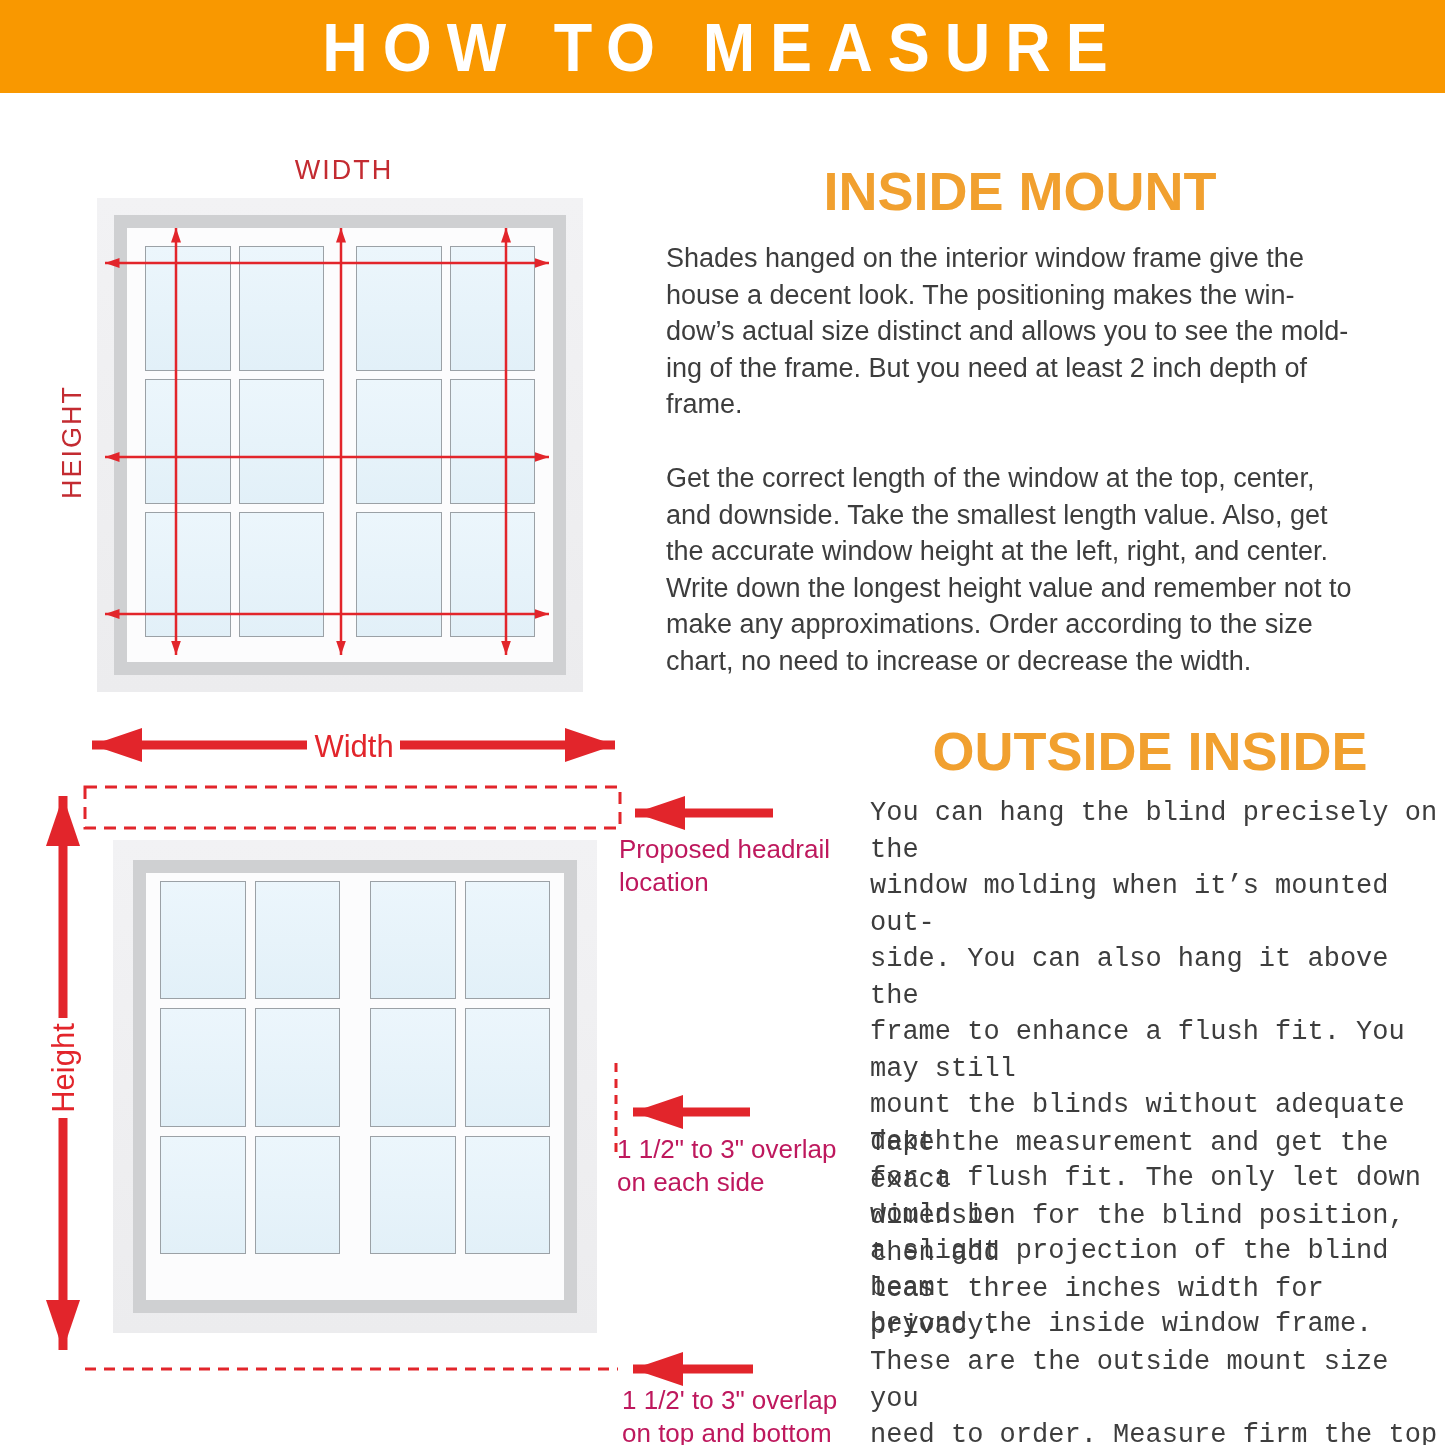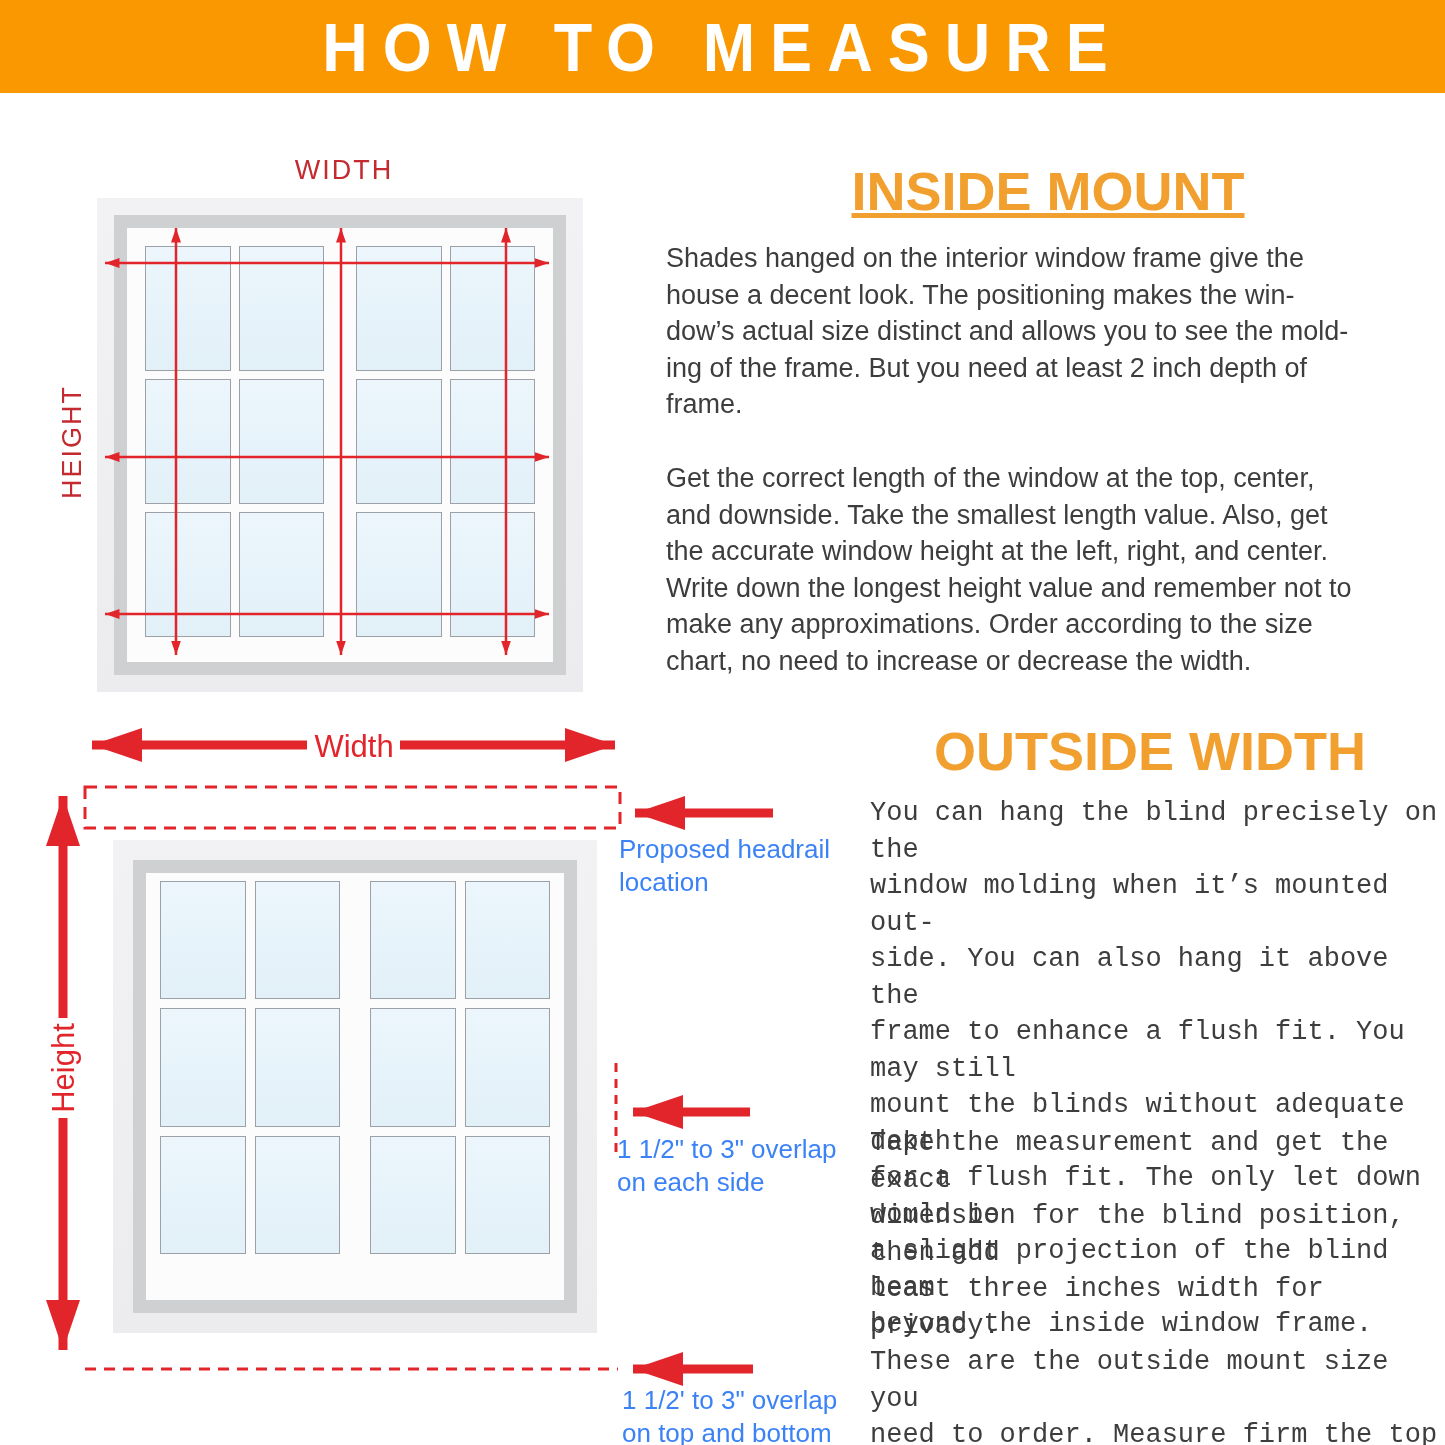--- a/index.html
+++ b/index.html
@@ -25,21 +25,21 @@
   #window-top{left:97px;top:198px;width:486px;height:494px;padding:17px;}
   #window-top .win-body{padding:18px 18px 25px 18px;gap:32px;}
   #window-top .sash{gap:8px;}
   #window-bottom{left:113px;top:840px;width:484px;height:493px;padding:20px;}
   #window-bottom .win-body{padding:8px 14px 46px 14px;gap:30px;}
   #window-bottom .sash{gap:9px;}
   
   .overlay{position:absolute;left:0;top:0;pointer-events:none;}
   
   .lbl{position:absolute;white-space:pre-line;line-height:33px;}
-  .lbl-dark{color:#3b82f6;font-size:26px;}
+  .lbl-dark{color:#be185d;font-size:26px;}
   .lbl-bright{color:#e2252b;font-size:31px;}
   .rot{transform:translate(-50%,-50%) rotate(-90deg);transform-origin:center;white-space:nowrap;}
   .ctr{transform:translate(-50%,-50%);white-space:nowrap;text-align:center;}
   #width-top-label,#height-top-label{font-size:27px;letter-spacing:2px;color:#c32b31;}
   
   .mount-heading{
     position:absolute;color:#f1a02f;font-weight:bold;font-size:54px;
     transform:translateX(-50%);white-space:nowrap;
   }
   .para{
@@ -140,34 +140,34 @@
     <g stroke="#e2252b" fill="none">
       <rect x="85" y="787" width="535" height="41" stroke-width="3" stroke-dasharray="12 8"></rect>
       <line x1="616" y1="1063" x2="616" y2="1157" stroke-width="3" stroke-dasharray="9 7"></line>
       <line x1="85" y1="1369" x2="618" y2="1369" stroke-width="3" stroke-dasharray="11 8"></line>
     </g>
   </svg>
 
   <div class="lbl ctr" id="width-top-label" style="left:344px;top:170px;">WIDTH</div>
   <div class="lbl rot" id="height-top-label" style="left:72px;top:442px;">HEIGHT</div>
 
-  <div class="mount-heading" style="left:1048px;top:160px;text-decoration:underline;">INSIDE MOUNT</div>
+  <div class="mount-heading" style="left:1020px;top:160px;">INSIDE MOUNT</div>
   <div class="para" id="inside-para1">Shades hanged on the interior window frame give the
 house a decent look. The positioning makes the win-
 dow’s actual size distinct and allows you to see the mold-
 ing of the frame. But you need at least 2 inch depth of
 frame.</div>
   <div class="para" id="inside-para2">Get the correct length of the window at the top, center,
 and downside. Take the smallest length value. Also, get
 the accurate window height at the left, right, and center.
 Write down the longest height value and remember not to
 make any approximations. Order according to the size
 chart, no need to increase or decrease the width.</div>
 
-  <div class="mount-heading" style="left:1150px;top:720px;">OUTSIDE WIDTH</div>
+  <div class="mount-heading" style="left:1150px;top:720px;">OUTSIDE INSIDE</div>
   <div class="para" id="outside-para1">You can hang the blind precisely on the
 window molding when it’s mounted out-
 side. You can also hang it above the
 frame to enhance a flush fit. You may still
 mount the blinds without adequate depth
 for a flush fit. The only let down would be
 a slight projection of the blind beam
 beyond the inside window frame.</div>
   <div class="para" id="outside-para2">Take the measurement and get the exact
 dimension for the blind position, then add

